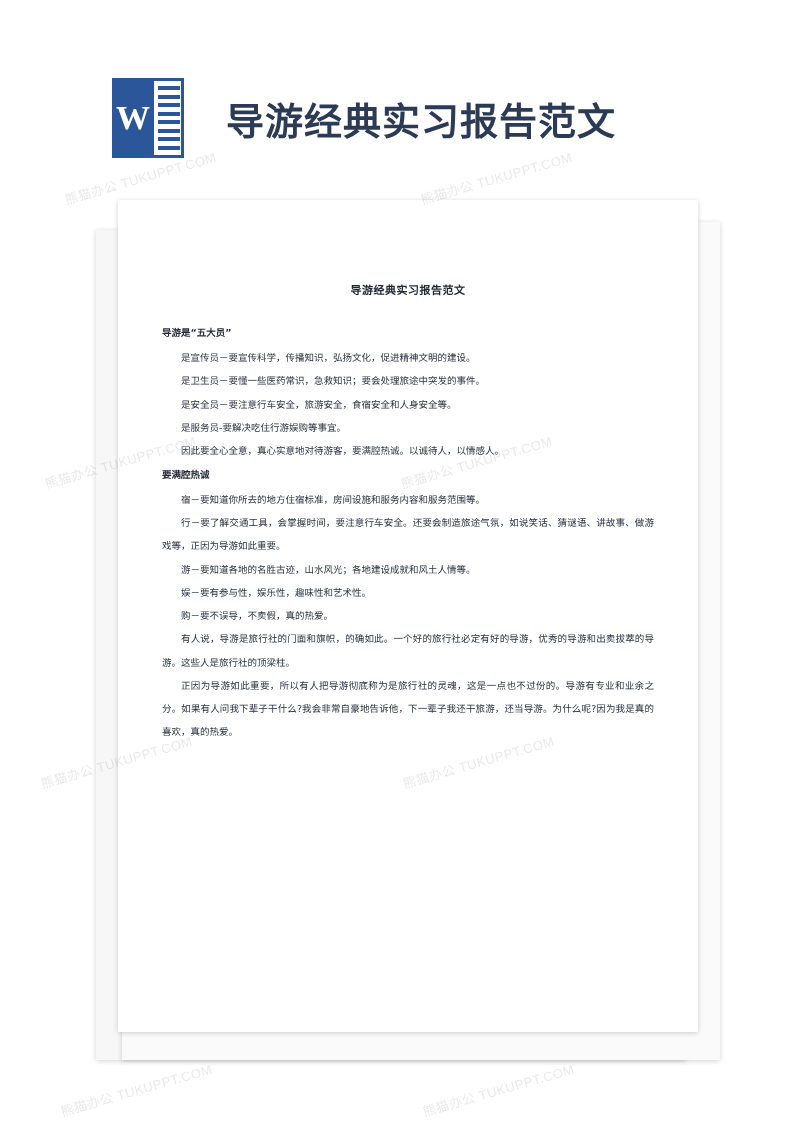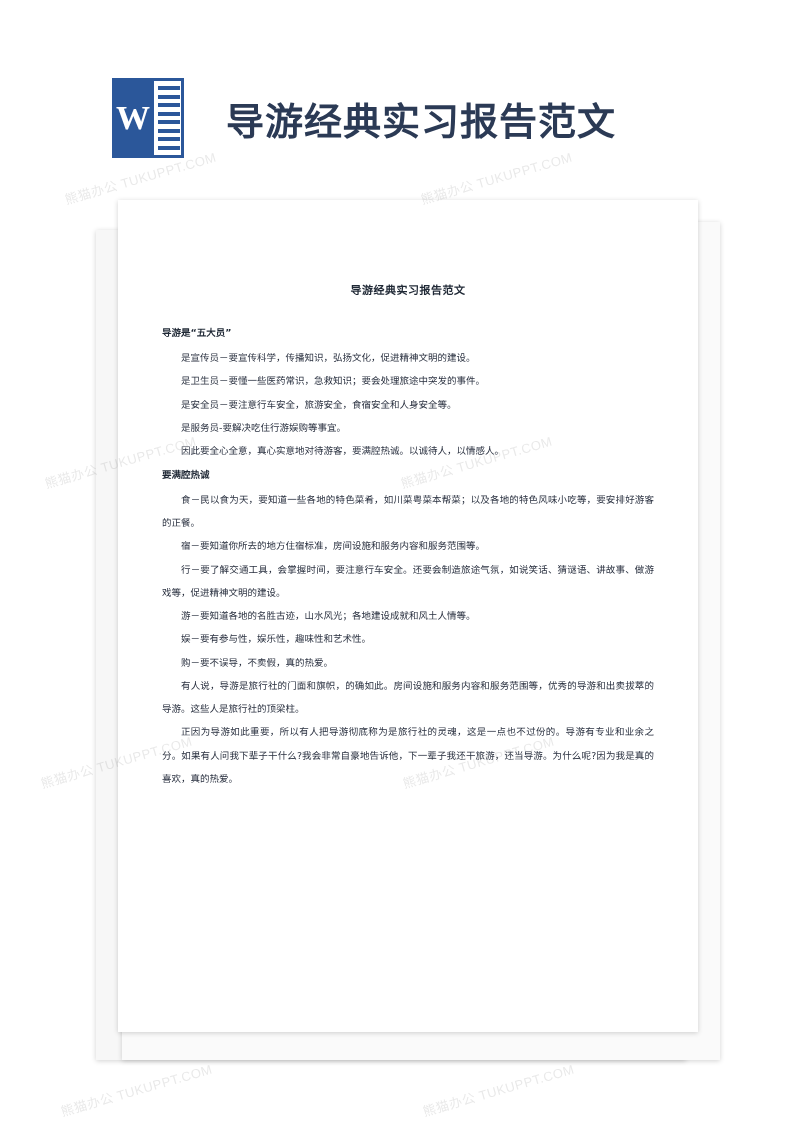--- a/index.html
+++ b/index.html
@@ -197,27 +197,26 @@
   <div class="doc-content">
     <div class="doc-heading">导游经典实习报告范文</div>
     <div id="doc-blocks">
         <div class="sub-heading">导游是“五大员”</div>
         <div class="para">是宣传员－要宣传科学，传播知识，弘扬文化，促进精神文明的建设。</div>
         <div class="para">是卫生员－要懂一些医药常识，急救知识；要会处理旅途中突发的事件。</div>
         <div class="para">是安全员－要注意行车安全，旅游安全，食宿安全和人身安全等。</div>
         <div class="para">是服务员-要解决吃住行游娱购等事宜。</div>
         <div class="para">因此要全心全意，真心实意地对待游客，要满腔热诚。以诚待人，以情感人。</div>
         <div class="sub-heading">要满腔热诚</div>
-        <div class="para">食－民以食为天，要知道一些各地的特色菜肴，如川菜粤菜本帮菜；以及各地的特色风味小吃等，要安排好游客的正餐。</div>
         <div class="para">宿－要知道你所去的地方住宿标准，房间设施和服务内容和服务范围等。</div>
-        <div class="para">行－要了解交通工具，会掌握时间，要注意行车安全。还要会制造旅途气氛，如说笑话、猜谜语、讲故事、做游戏等，促进精神文明的建设。</div>
+        <div class="para">行－要了解交通工具，会掌握时间，要注意行车安全。还要会制造旅途气氛，如说笑话、猜谜语、讲故事、做游戏等，正因为导游如此重要。</div>
         <div class="para">游－要知道各地的名胜古迹，山水风光；各地建设成就和风土人情等。</div>
         <div class="para">娱－要有参与性，娱乐性，趣味性和艺术性。</div>
         <div class="para">购－要不误导，不卖假，真的热爱。</div>
-        <div class="para">有人说，导游是旅行社的门面和旗帜，的确如此。房间设施和服务内容和服务范围等，优秀的导游和出卖拔萃的导游。这些人是旅行社的顶梁柱。</div>
+        <div class="para">有人说，导游是旅行社的门面和旗帜，的确如此。一个好的旅行社必定有好的导游，优秀的导游和出卖拔萃的导游。这些人是旅行社的顶梁柱。</div>
         <div class="para">正因为导游如此重要，所以有人把导游彻底称为是旅行社的灵魂，这是一点也不过份的。导游有专业和业余之分。如果有人问我下辈子干什么?我会非常自豪地告诉他，下一辈子我还干旅游，还当导游。为什么呢?因为我是真的喜欢，真的热爱。</div>
       </div>
   </div>
 </div>
 
 <div id="watermark-layer">
     <div class="wm" style="left: 62px; top: 168px;">熊猫办公 TUKUPPT.COM</div>
     <div class="wm" style="left: 418px; top: 168px;">熊猫办公 TUKUPPT.COM</div>
     <div class="wm" style="left: 42px; top: 452px;">熊猫办公 TUKUPPT.COM</div>
     <div class="wm" style="left: 398px; top: 452px;">熊猫办公 TUKUPPT.COM</div>

